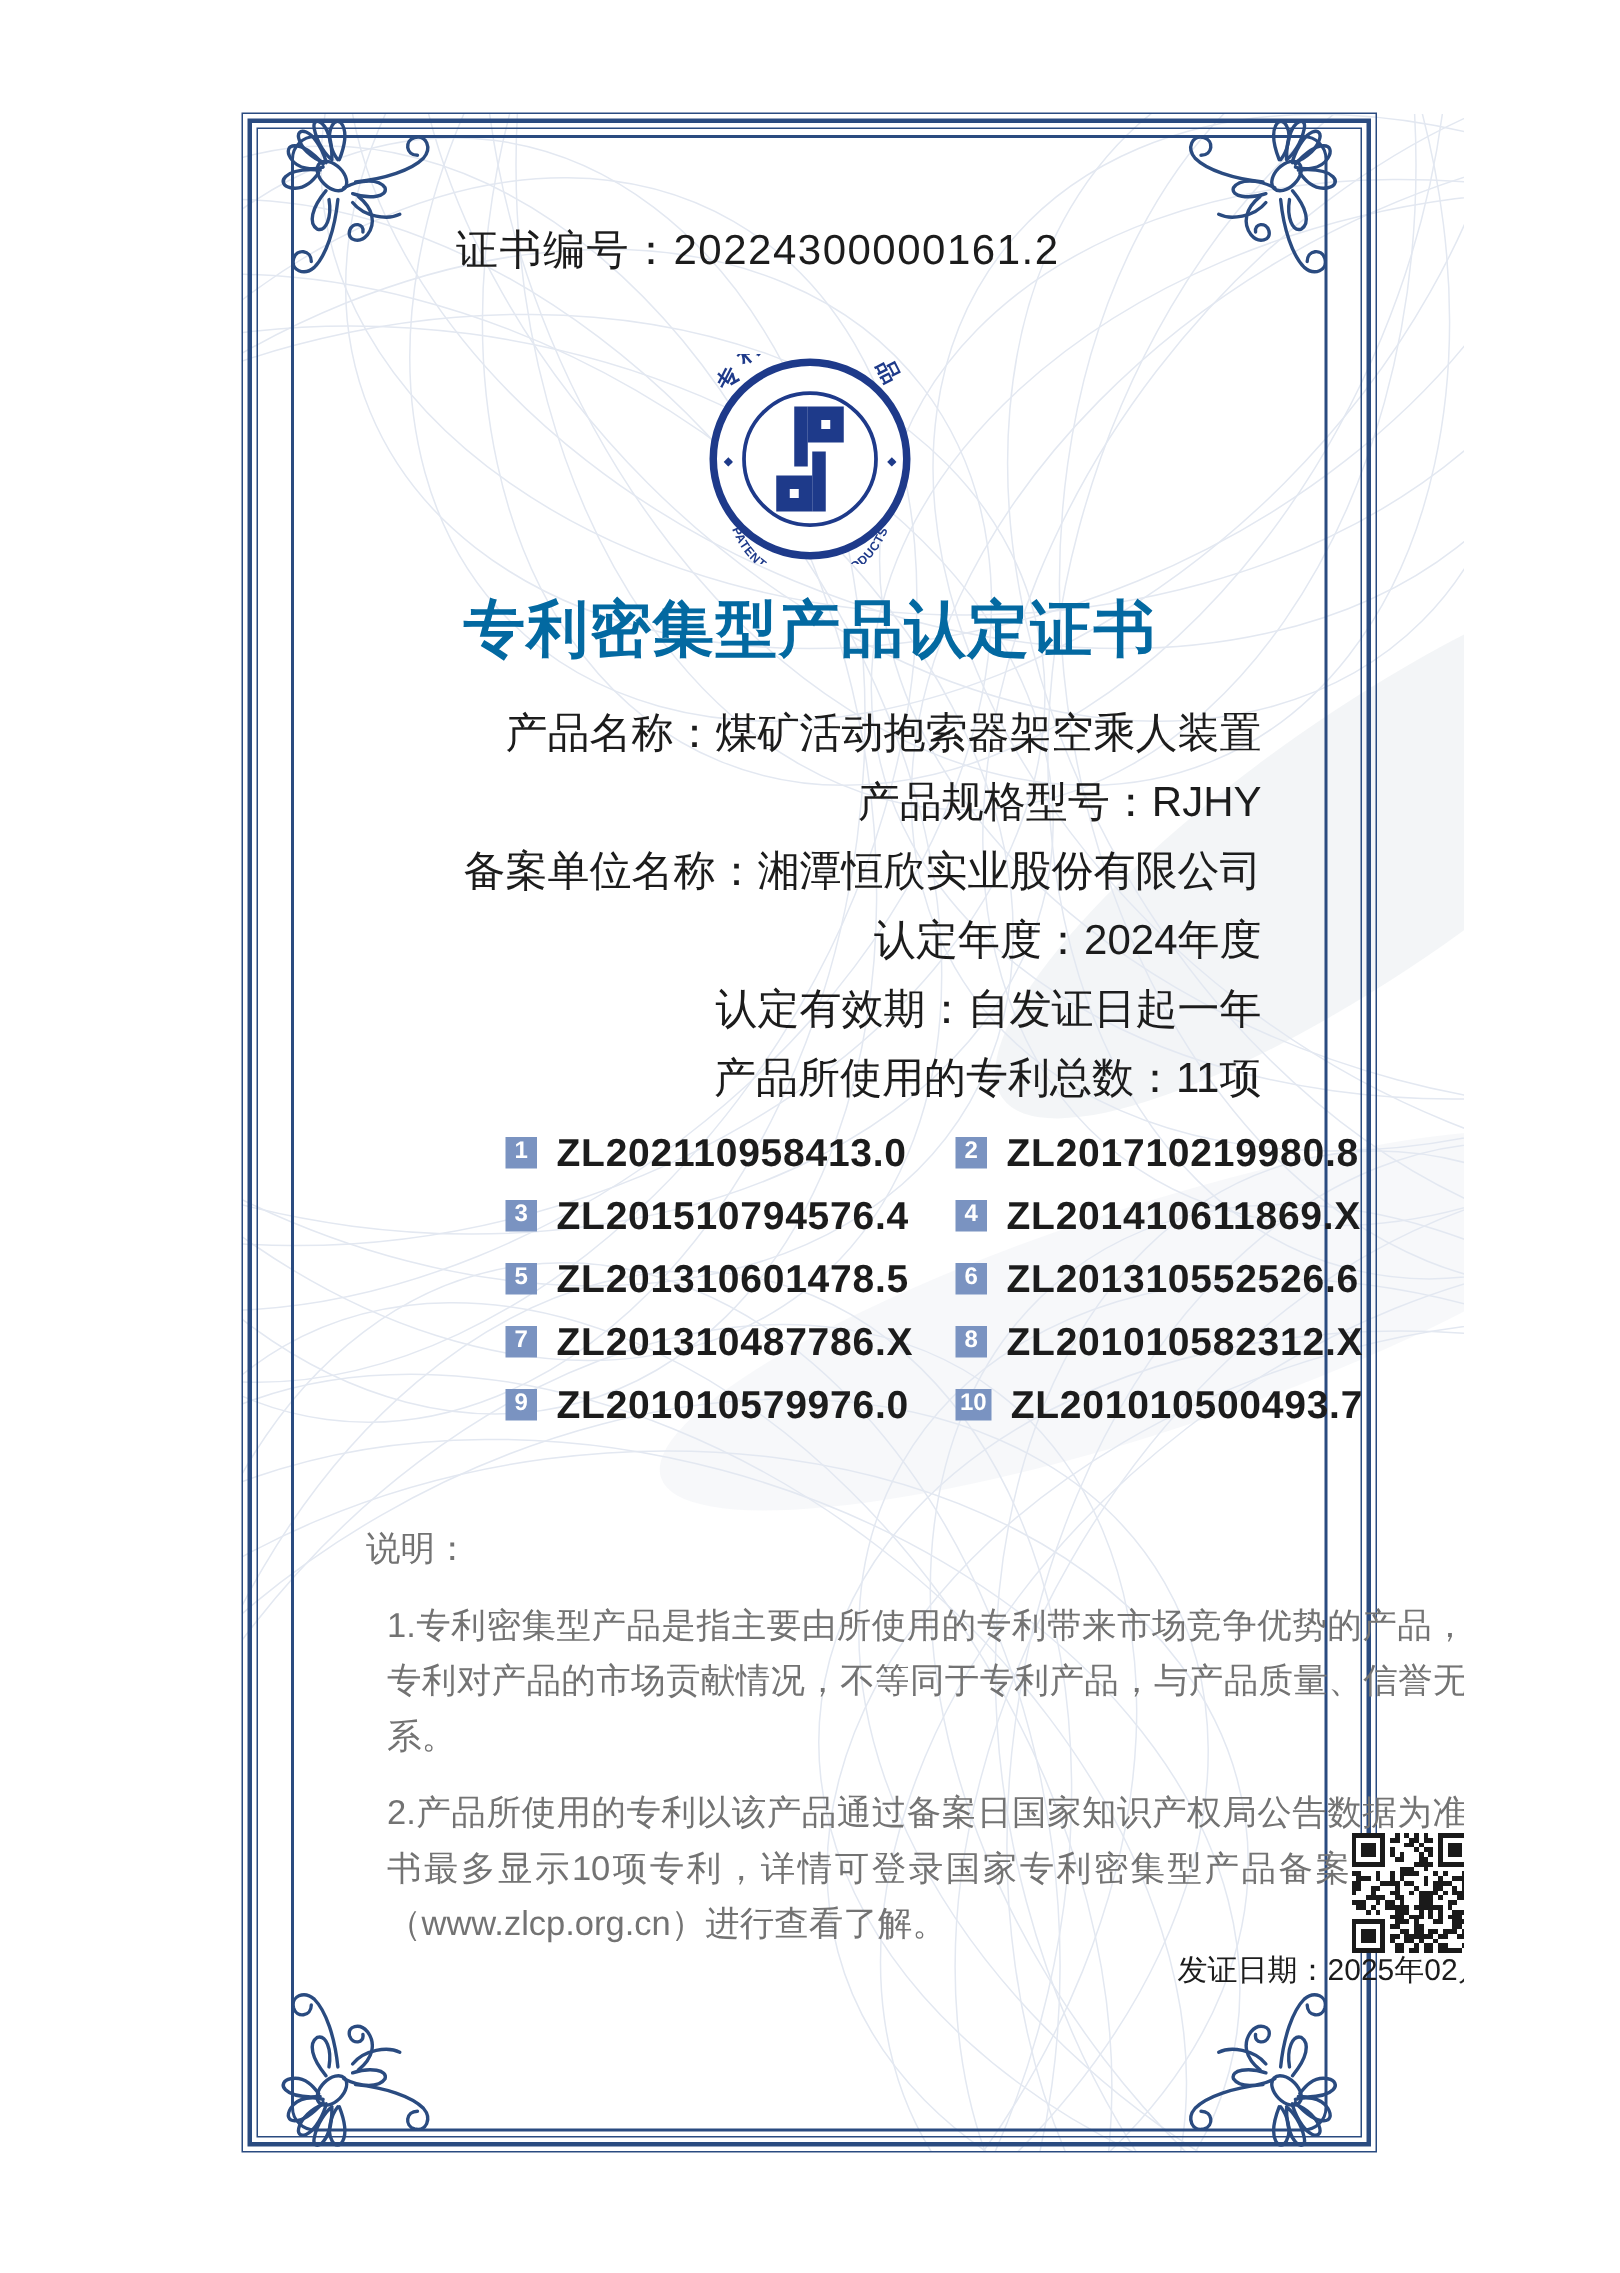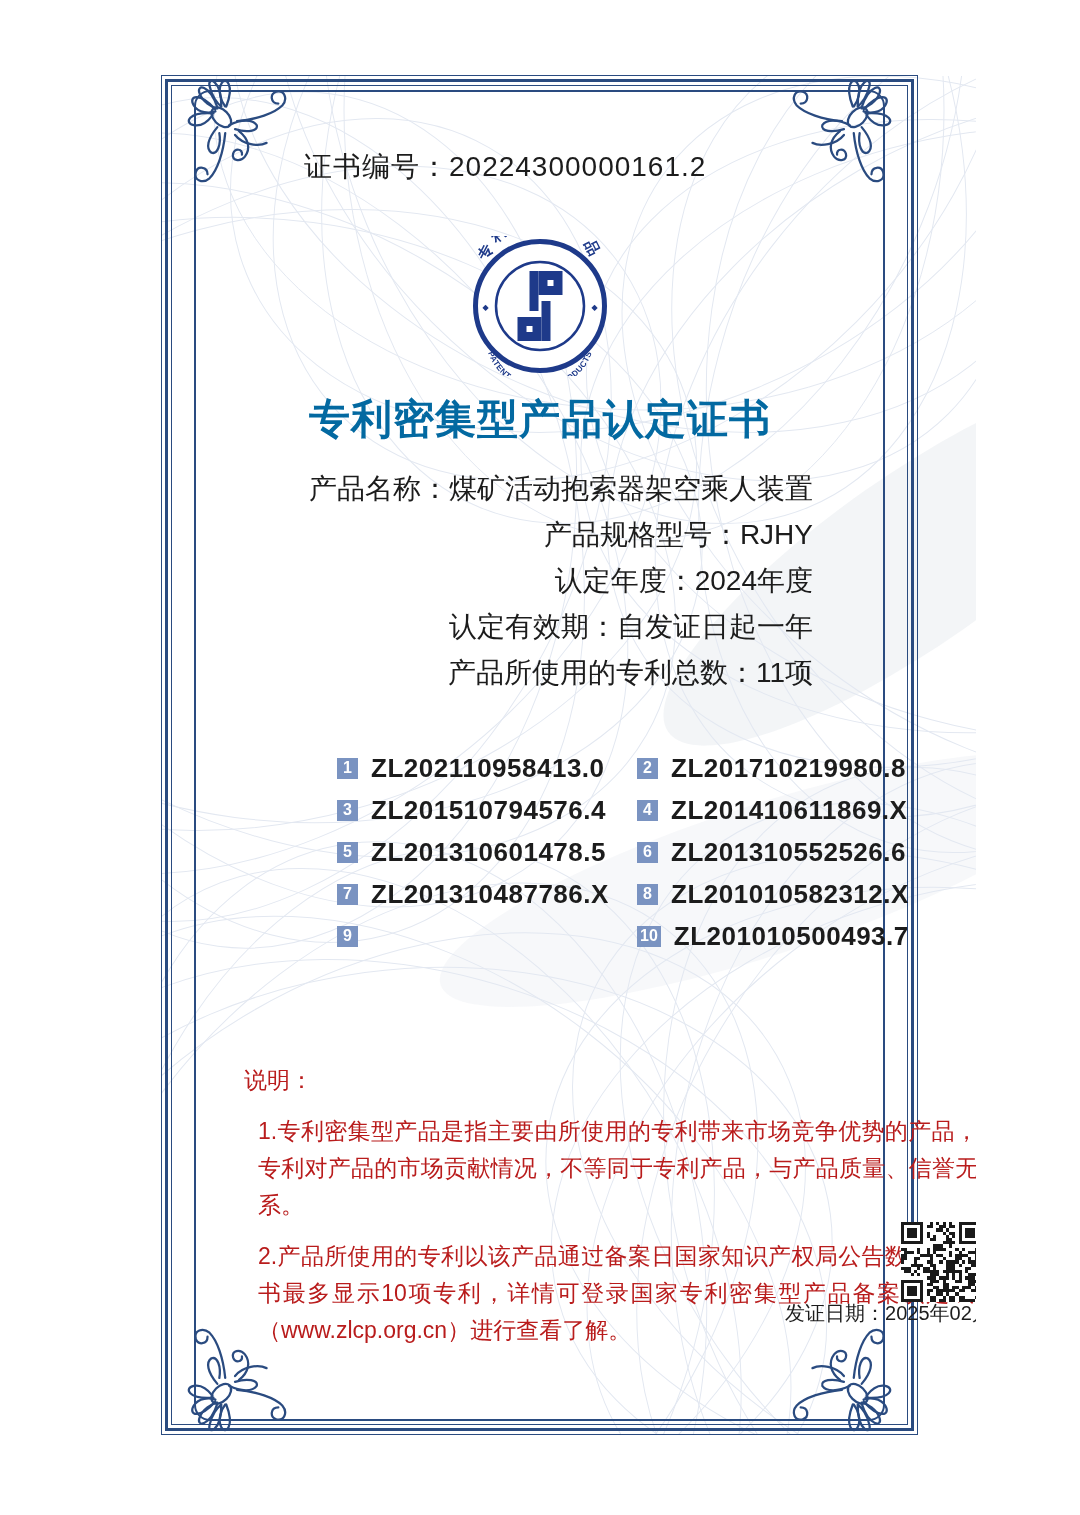--- a/index.html
+++ b/index.html
@@ -25,21 +25,21 @@
          font-family:"Liberation Serif","DejaVu Serif",serif;font-weight:bold;
          font-size:41px;color:#0369a1;letter-spacing:1px;}
   .fields{position:absolute;left:205px;top:466px;font-size:28px;line-height:46px;text-align:right;}
   .patents{position:absolute;left:233px;top:747px;display:grid;
            grid-template-columns:300px auto;grid-auto-rows:42px;font-size:26px;}
   .patent{display:flex;align-items:center;}
   .badge{display:inline-flex;align-items:center;justify-content:center;
          min-width:15px;height:21px;padding:0 3px;margin-right:13px;
          background:#7a93c1;color:#fff;font-size:16px;font-weight:bold;}
   .pid{letter-spacing:0.5px;font-weight:bold;}
-  .notes{position:absolute;left:140px;top:1062px;width:818px;font-size:23px;line-height:37px;color:#b91c1c;}
+  .notes{position:absolute;left:140px;top:1014px;width:818px;font-size:23px;line-height:37px;color:#737373;}
   .notes p{margin:14px;text-align:justify;}
   .notes .nh{display:block;}
   .qr{position:absolute;left:797px;top:1222px;width:80px;height:80px;}
   .issue-date{position:absolute;left:660px;top:1300px;width:270px;text-align:right;font-size:20px;}
 </style>
 </head>
 <body>
 
 <div class="page">
 
@@ -135,20 +135,21 @@
         <rect x="73" y="39.5" width="15" height="15" fill="none" stroke="#1e3a8a" stroke-width="9"></rect>
       </g>
     </g>
   </svg>
 
   <h1 class="title">专利密集型产品认定证书</h1>
 
   <div class="fields">
     <div class="field"><span>产品名称：</span><span>煤矿活动抱索器架空乘人装置</span></div>
     <div class="field"><span>产品规格型号：</span><span>RJHY</span></div>
+    <div class="field"><span>备案单位名称：</span><span>湘潭恒欣实业股份有限公司</span></div>
     <div class="field"><span>认定年度：</span><span>2024年度</span></div>
     <div class="field"><span>认定有效期：</span><span>自发证日起一年</span></div>
     <div class="field"><span>产品所使用的专利总数：</span><span>11项</span></div>
   </div>
 
   <div class="patents">
     <div class="patent">
         <span class="badge">1</span>
         <span class="pid">ZL202110958413.0</span>
       </div>
@@ -175,20 +176,21 @@
     <div class="patent">
         <span class="badge">7</span>
         <span class="pid">ZL201310487786.X</span>
       </div>
     <div class="patent">
         <span class="badge">8</span>
         <span class="pid">ZL201010582312.X</span>
       </div>
     <div class="patent">
         <span class="badge">9</span>
+        <span class="pid">ZL201010579976.0</span>
       </div>
     <div class="patent">
         <span class="badge">10</span>
         <span class="pid">ZL201010500493.7</span>
       </div>
   </div>
 
   <div class="notes">
     <span class="nh">说明：</span>
     <p>1.专利密集型产品是指主要由所使用的专利带来市场竞争优势的产品，仅反映专利对产品的市场贡献情况，不等同于专利产品，与产品质量、信誉无直接关系。</p>

